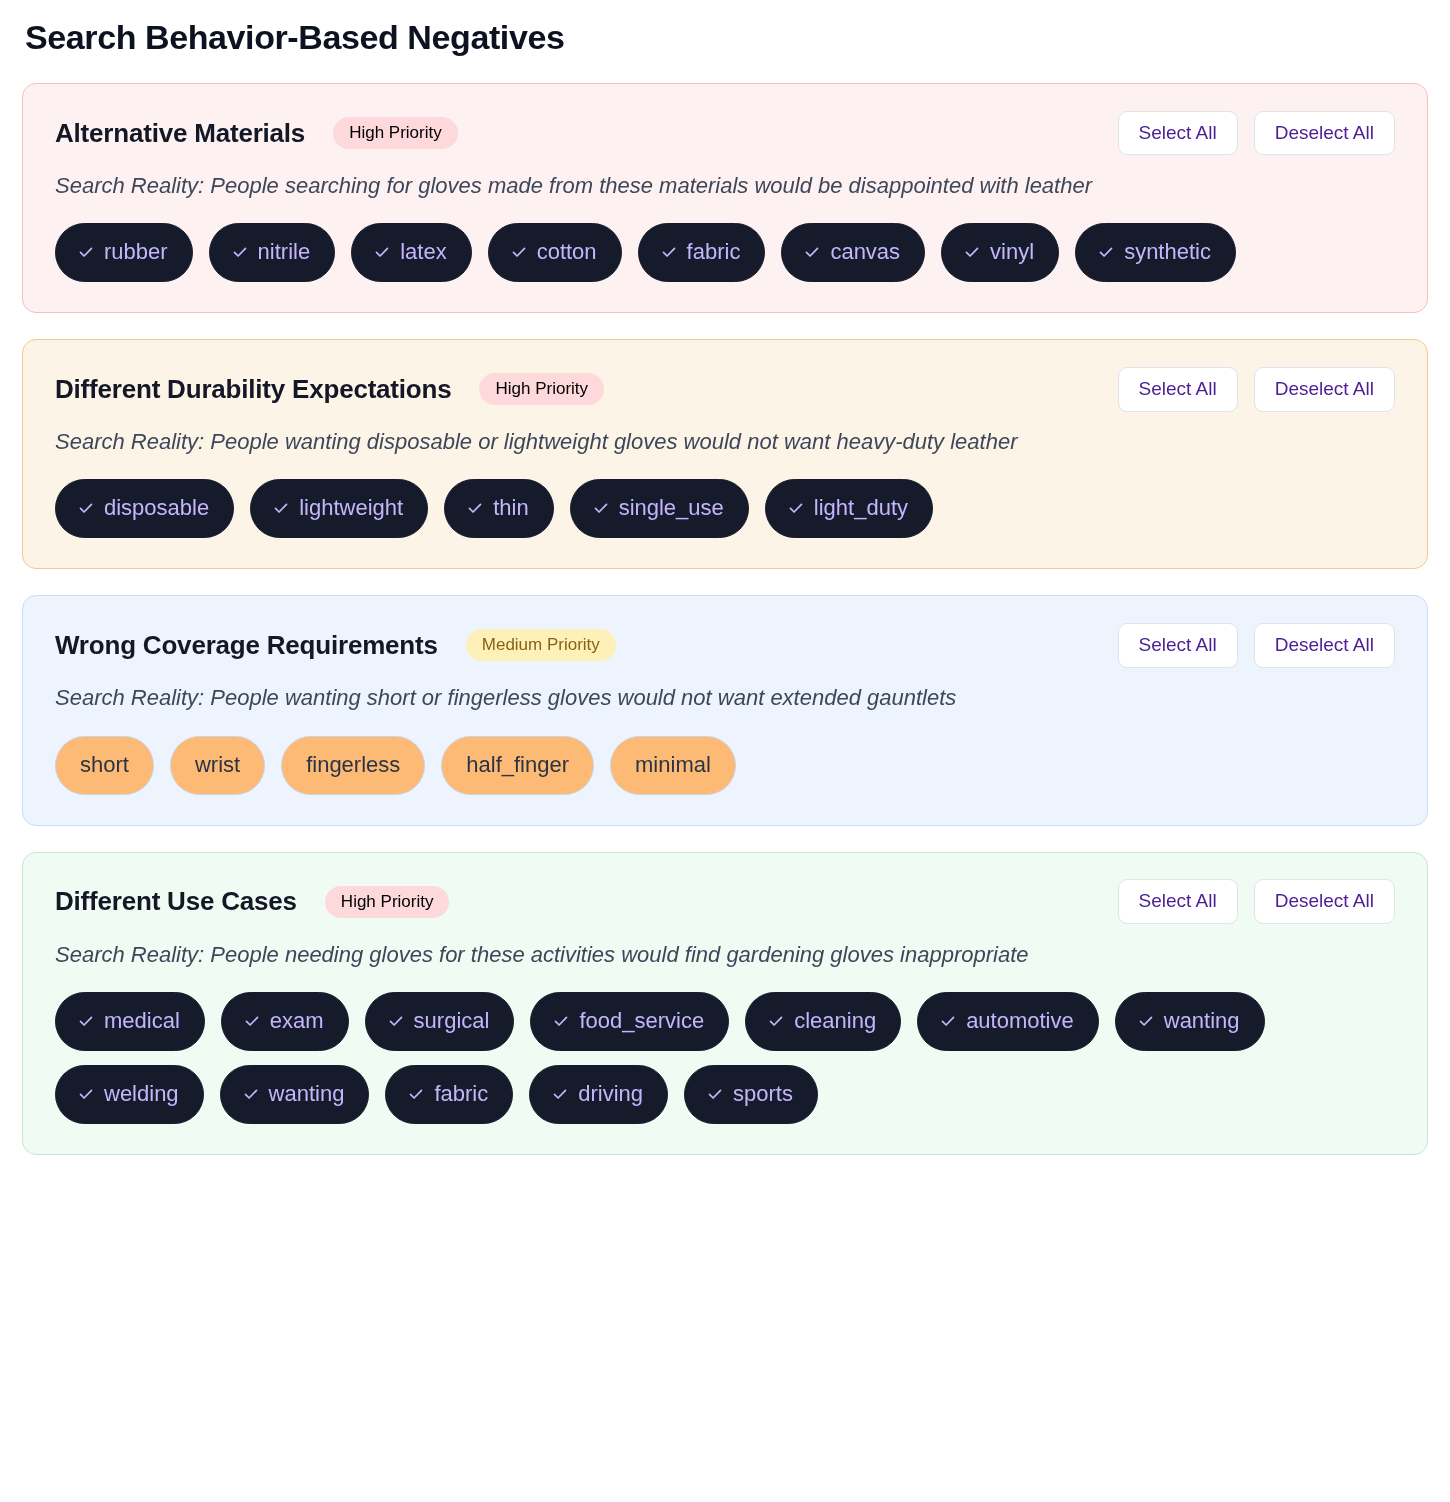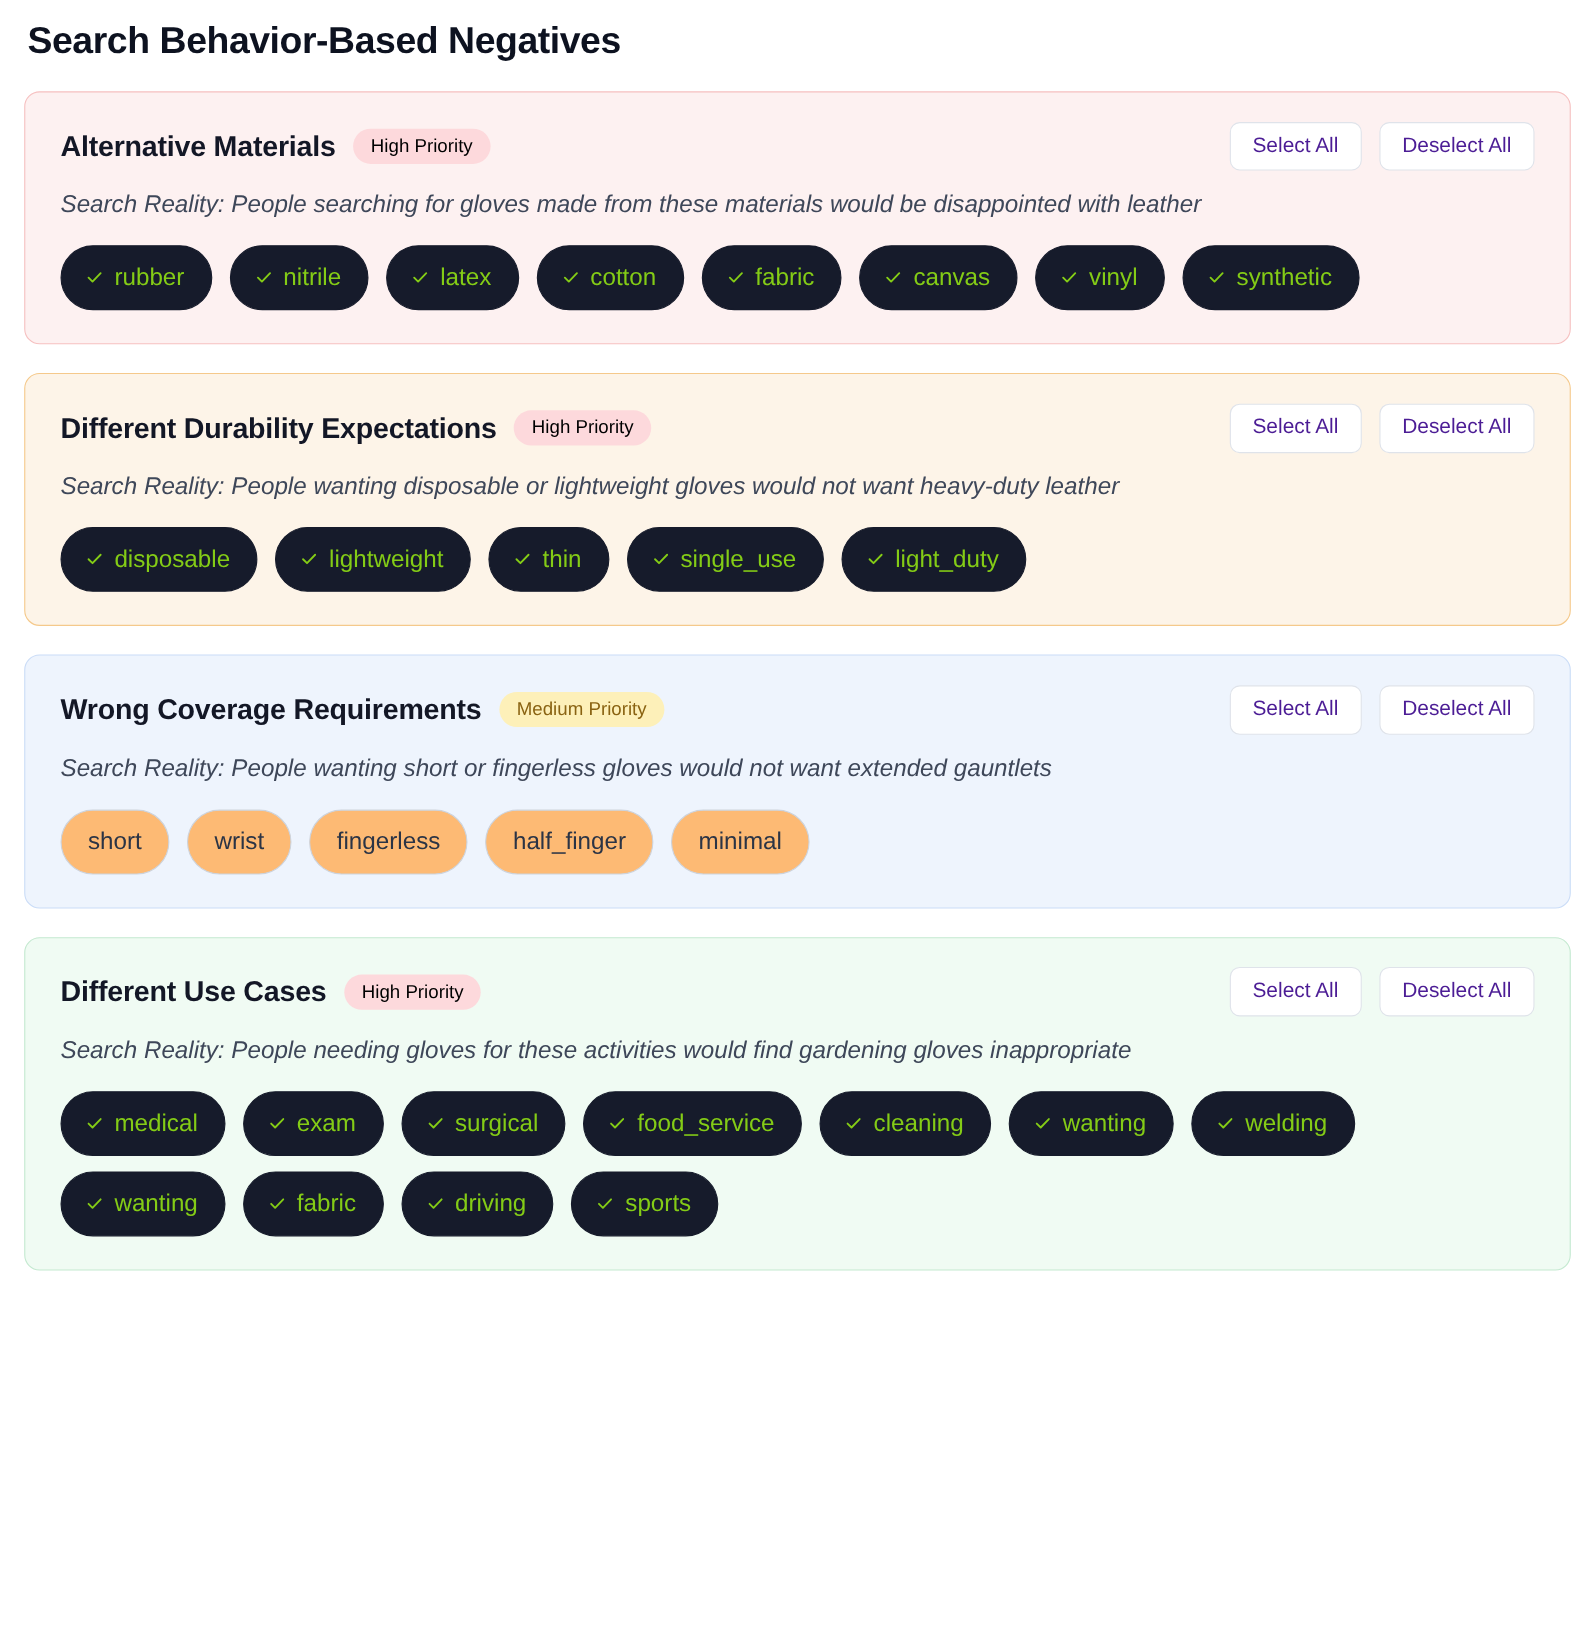--- a/index.html
+++ b/index.html
@@ -40,21 +40,21 @@
   .card.tone-green  { background: #f0fbf3; border-color: #c4e9d0; }
 
   .card-head {
     display: flex;
     align-items: center;
     min-height: 46px;
   }
   .head-left {
     display: flex;
     align-items: center;
-    gap: 16px;
+    gap: 28px;
     flex: 1 1 auto;
     min-width: 0;
   }
   .card-title {
     font-size: 26px;
     font-weight: bold;
     letter-spacing: -0.2px;
     color: #131726;
     white-space: nowrap;
   }
@@ -108,21 +108,21 @@
     border-radius: 999px;
     font-size: 22px;
     line-height: 1;
     padding: 17px 24px 18px 22px;
     cursor: pointer;
     white-space: nowrap;
     border: 1.5px solid transparent;
   }
   .chip.on {
     background: #161b2b;
-    color: #84cc16;
+    color: #c4b5fd;
     border-color: #161b2b;
     justify-content: space-between;
   }
   .chip.off {
     background: #fdba74;
     color: #2b3445;
     border-color: #cdd3dc;
     padding-left: 24px;
   }
   .chip .check {
@@ -355,20 +355,28 @@
               </svg>
             </span>
             <span>cleaning</span>
           </div>
           <div class="chip on">
             <span class="check">
               <svg width="16" height="16" viewBox="0 0 16 16" fill="none">
                 <path d="M2.5 8.4 L6.1 12 L13.5 4.3" stroke="currentColor" stroke-width="1.7" stroke-linecap="round" stroke-linejoin="round"></path>
               </svg>
             </span>
+            <span>automotive</span>
+          </div>
+          <div class="chip on">
+            <span class="check">
+              <svg width="16" height="16" viewBox="0 0 16 16" fill="none">
+                <path d="M2.5 8.4 L6.1 12 L13.5 4.3" stroke="currentColor" stroke-width="1.7" stroke-linecap="round" stroke-linejoin="round"></path>
+              </svg>
+            </span>
             <span>wanting</span>
           </div>
           <div class="chip on">
             <span class="check">
               <svg width="16" height="16" viewBox="0 0 16 16" fill="none">
                 <path d="M2.5 8.4 L6.1 12 L13.5 4.3" stroke="currentColor" stroke-width="1.7" stroke-linecap="round" stroke-linejoin="round"></path>
               </svg>
             </span>
             <span>welding</span>
           </div>

